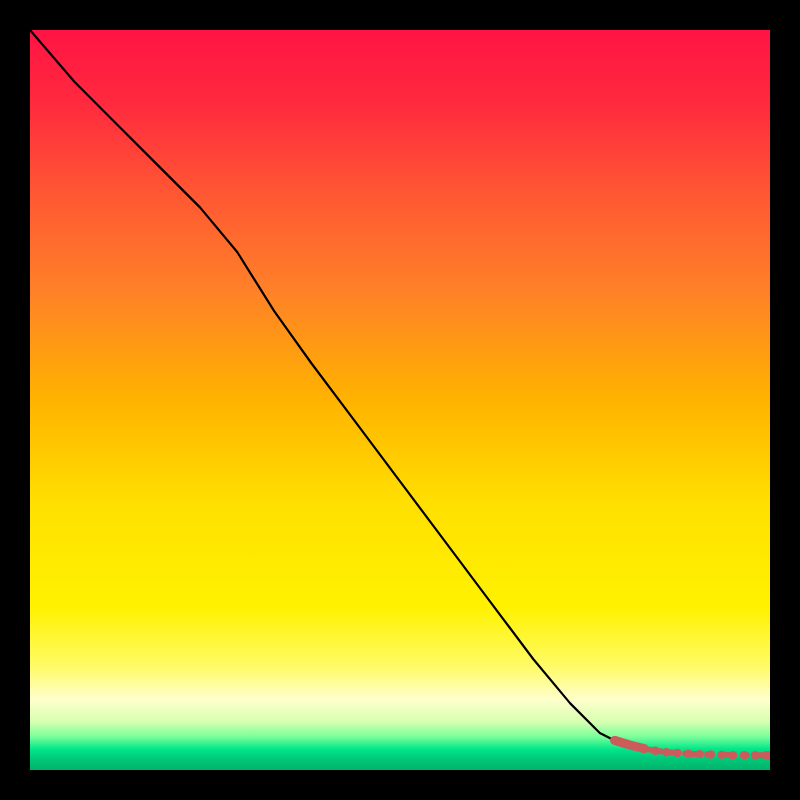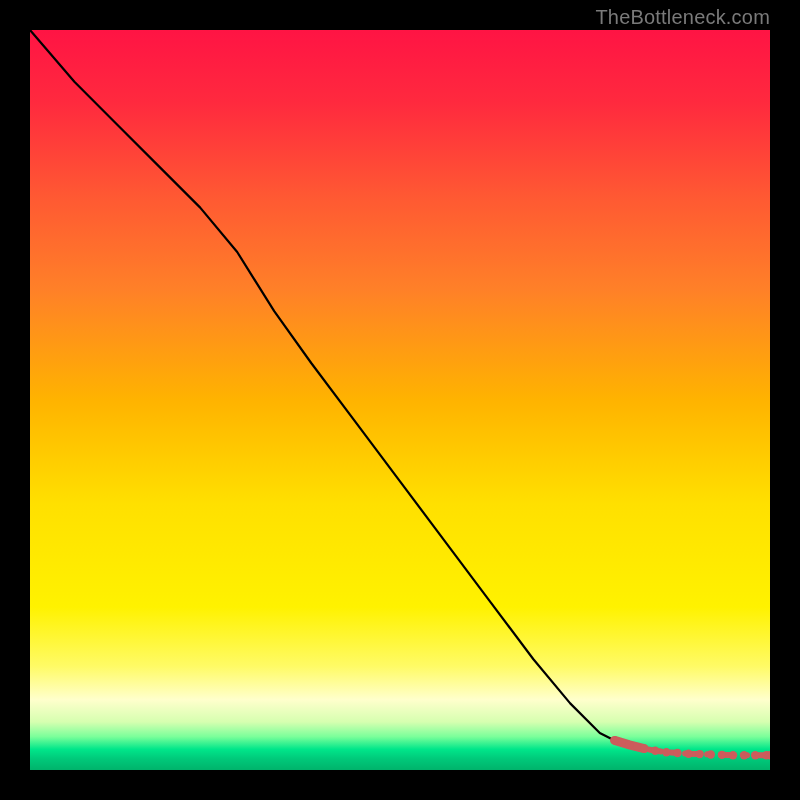--- a/index.html
+++ b/index.html
@@ -47,21 +47,20 @@
     font-size: 20px;
     letter-spacing: 0.2px;
     user-select: none;
   }
 </style>
 </head>
 <body>
 
 <div class="stage">
 
-  <div class="watermark">TheBottleneck.com</div>
 
   <div class="plot">
     <svg class="gradient" viewBox="0 0 740 740" preserveAspectRatio="none">
       <defs>
         <linearGradient id="bg-grad" x1="0" y1="0" x2="0" y2="1">
             <stop offset="0.00%" stop-color="#ff1444"></stop>
             <stop offset="10.00%" stop-color="#ff2a3e"></stop>
             <stop offset="22.00%" stop-color="#ff5733"></stop>
             <stop offset="35.00%" stop-color="#ff8028"></stop>
             <stop offset="50.00%" stop-color="#ffb300"></stop>

